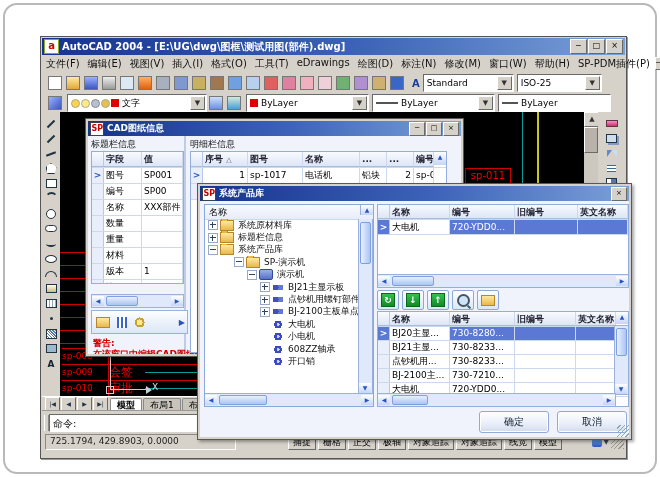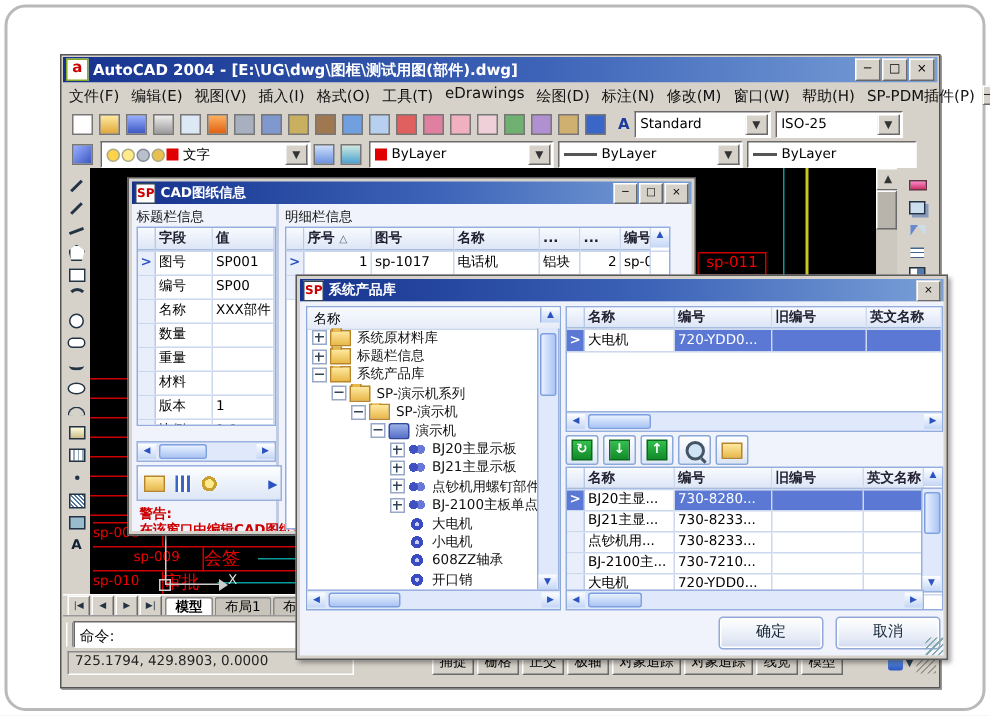--- a/index.html
+++ b/index.html
@@ -338,21 +338,21 @@
       <div class="redline" style="top:231px"></div>
 
       <div class="abs" style="left:2px;top:236px;width:140px;height:47px;border-top:1px solid #c00;">
         <div style="display:flex;height:15px;border-bottom:1px solid #c00;color:#e00;font-size:9px;line-height:14px;">
           <span style="width:46px;overflow:hidden;">sp-008</span>
           <span style="width:1px;background:#c00;"></span>
           <span style="width:36px;"></span>
           <span style="flex:1;border-top:1px solid #0a9a9a;margin-top:7px;"></span>
         </div>
         <div style="display:flex;height:15px;border-bottom:1px solid #c00;color:#e00;font-size:9px;line-height:14px;">
-          <span style="width:46px;overflow:hidden;margin-left:27px;">sp-009</span>
+          <span style="width:46px;overflow:hidden;">sp-009</span>
           <span style="width:1px;background:#c00;"></span>
           <span style="width:36px;font-size:12px;color:#e00;">会签</span>
           <span style="flex:1;border-top:1px solid #0a9a9a;margin-top:7px;"></span>
         </div>
         <div style="display:flex;height:15px;border-bottom:1px solid #c00;color:#e00;font-size:9px;line-height:14px;">
           <span style="width:46px;overflow:hidden;">sp-010</span>
           <span style="width:1px;background:#c00;"></span>
           <span style="width:36px;font-size:12px;color:#e00;">审批</span>
           <span style="flex:1;border-top:1px solid #0a9a9a;margin-top:7px;"></span>
         </div>
@@ -602,43 +602,33 @@
               <span class="tico t-folder"></span>
               <span class="lbl">标题栏信息</span>
             </div>
 
             <div class="trow d0">
               <span class="exp e-minus"></span>
               <span class="tico t-folder"></span>
               <span class="lbl">系统产品库</span>
             </div>
 
-            <div class="trow d1">
-              <span class="exp e-minus"></span>
-              <span class="tico t-folder"></span>
-              <span class="lbl">SP-演示机系列</span>
-            </div>
 
             <div class="trow d2">
               <span class="exp e-minus"></span>
               <span class="tico t-folder"></span>
               <span class="lbl">SP-演示机</span>
             </div>
 
             <div class="trow d3">
               <span class="exp e-minus"></span>
               <span class="tico t-machine"></span>
               <span class="lbl">演示机</span>
             </div>
 
-            <div class="trow d4">
-              <span class="exp e-plus"></span>
-              <span class="tico t-part"></span>
-              <span class="lbl">BJ20主显示板</span>
-            </div>
 
             <div class="trow d4">
               <span class="exp e-plus"></span>
               <span class="tico t-part"></span>
               <span class="lbl">BJ21主显示板</span>
             </div>
 
             <div class="trow d4">
               <span class="exp e-plus"></span>
               <span class="tico t-part"></span>

